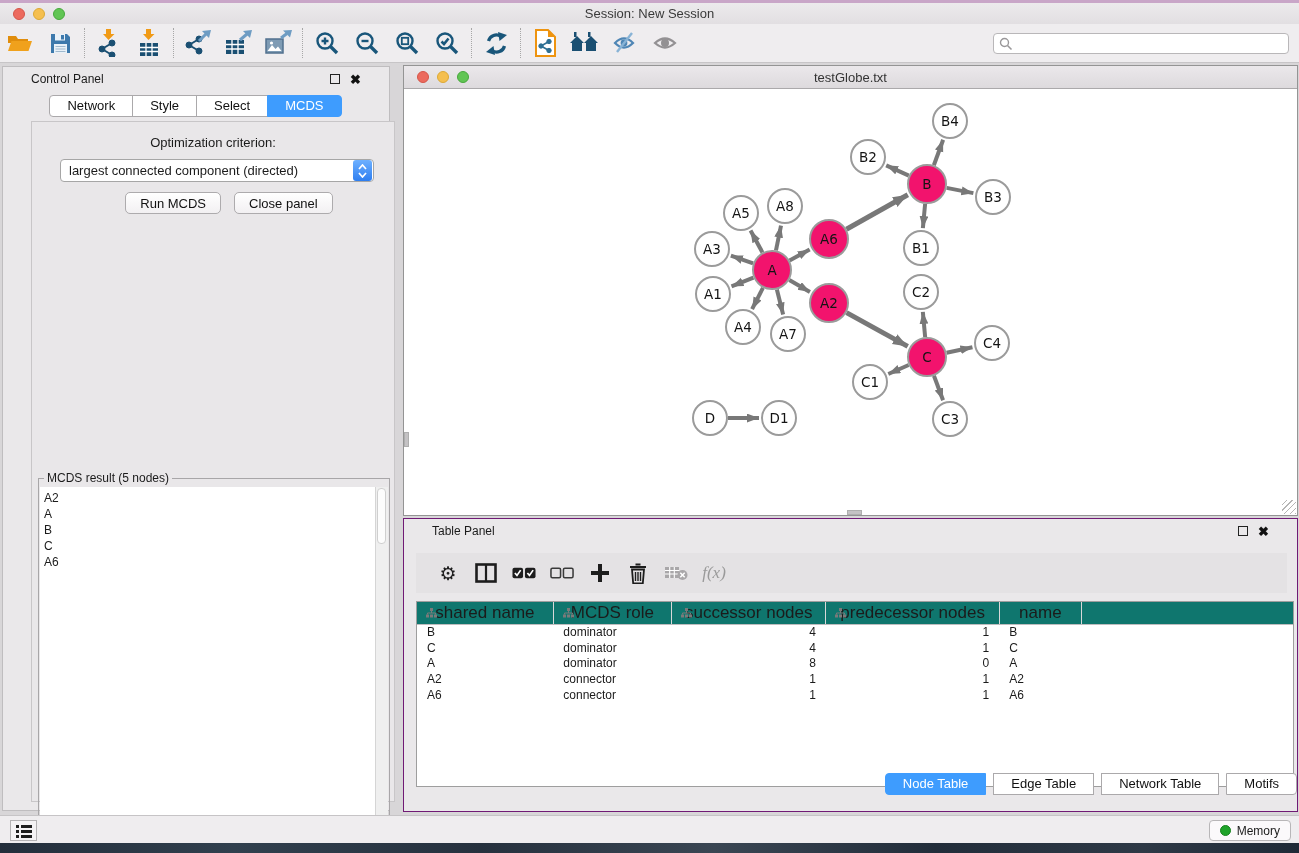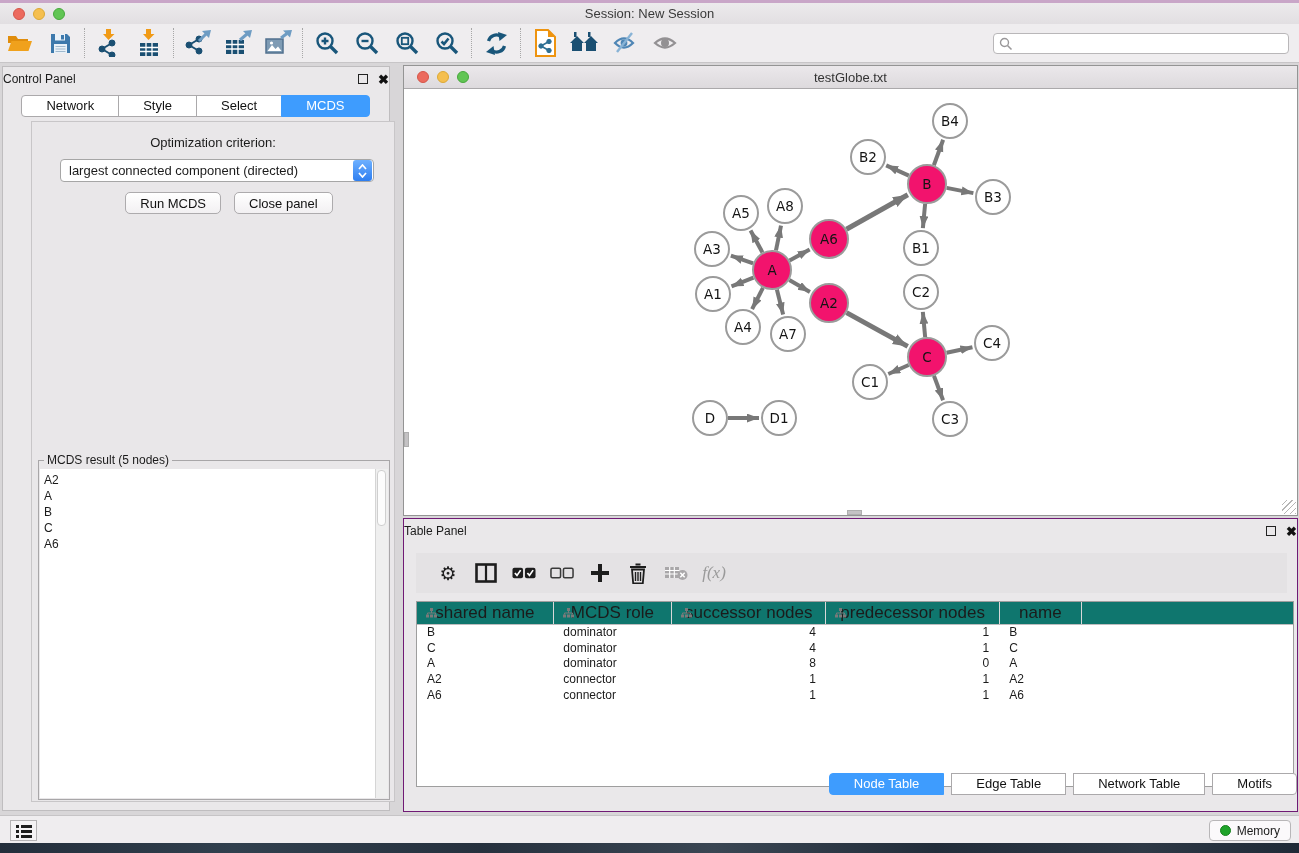--- a/index.html
+++ b/index.html
@@ -18,41 +18,41 @@
   .light.green { background:#61c554; border:1px solid #47a83c; }
 
   
   .toolbar { position:absolute; left:0; top:24px; width:1299px; height:39px; background:#efedef; border-bottom:1px solid #c7c5c7; display:flex; align-items:center; }
   .tbtn { display:flex; align-items:center; justify-content:center; width:40px; height:32px; cursor:default; }
   .tsep { width:1px; height:30px; border-left:1px dotted #a7a7a7; margin:0 4px; }
   .searchbox { position:absolute; right:10px; top:9px; width:296px; height:21px; background:#fff; border:1px solid #b9b7b9; border-radius:4px; display:flex; align-items:center; padding-left:5px; }
   .searchbox input { border:none; outline:none; flex:1; font-size:12px; font-family:"Liberation Sans",sans-serif; background:transparent; }
 
   
-  .panel-header { height:24px; display:flex; align-items:center; padding:0 0; font-size:12px; color:#1b1b1b; }
+  .panel-header { height:24px; display:flex; align-items:center; padding:0 28px; font-size:12px; color:#1b1b1b; }
   .panel-header .spacer { flex:1; }
   .float-ico { width:10px; height:10px; border:1.5px solid #222; margin-right:10px; }
   .close-ico { font-size:13px; font-weight:bold; color:#111; line-height:1; }
 
   
   .control-panel { position:absolute; left:2px; top:66px; width:388px; height:745px; background:#eae8ea; border:1px solid #bfbdbf; }
   .cp-tabs { display:flex; justify-content:center; margin-top:4px; }
-  .tab { border:1px solid #aba9ab; background:#fff; padding:2px 24px 3px; font-size:13px; margin-left:-1px; color:#111; }
+  .tab { border:1px solid #aba9ab; background:#fff; padding:2px 17px 3px; font-size:13px; margin-left:-1px; color:#111; }
   .tab:first-child { border-radius:4px 0 0 4px; }
   .tab:last-child { border-radius:0 4px 4px 0; }
   .tab.active { background:#3e9cfe; border-color:#3e9cfe; color:#fff; }
   .cp-body { position:absolute; left:12px; top:54px; width:364px; height:681px; background:#e9e7e9; border:1px solid #c8c6c8;margin-left:16px; }
   .opt-label { text-align:center; margin-top:13px; font-size:13px; }
   .selectbox { position:absolute; left:28px; top:37px; width:314px; height:23px; background:#fff; border:1px solid #a6a6a6; border-radius:4px; display:flex; align-items:center; }
   .selectbox .val { flex:1; padding-left:8px; font-size:13px; white-space:nowrap; }
   .stepper { width:19px; height:21px; margin-right:1px; border-radius:3px; background:linear-gradient(#6db0ff,#2e7ef0); display:flex; flex-direction:column; align-items:center; justify-content:center; color:#fff; }
   .stepper svg { display:block; }
   .cp-buttons { position:absolute; left:16px; top:70px; width:100%; display:flex; justify-content:center; gap:13px; }
   .btn { background:linear-gradient(#ffffff,#f2f0f2); border:1px solid #adabad; border-radius:5px; font-size:13px; padding:3px 14px; height:22px; color:#111; }
-  .result-box { position:absolute; left:6px; top:338px; width:352px; height:340px; border:1px solid #a8a6a8;padding-left:40px; }
+  .result-box { position:absolute; left:6px; top:356px; width:352px; height:340px; border:1px solid #a8a6a8;padding-left:40px; }
   .result-legend { position:absolute; left:5px; top:-8px; background:#e9e7e9; padding:0 3px; font-size:12px; }
   .result-list { position:absolute; left:1px; top:8px; right:13px; bottom:1px; background:#fff; border-right:1px solid #d5d5d5; padding:3px 0 0 4px; }
   .result-list div { font-size:12px; line-height:16px; }
   .result-scroll { position:absolute; top:8px; right:1px; width:12px; bottom:1px; background:#efefef; }
   .result-scroll .thumb { position:absolute; top:1px; left:1px; width:9px; height:56px; background:#fcfcfc; border:1px solid #cfcfcf; border-radius:4px; }
 
   
   .network-frame { position:absolute; left:403px; top:65px; width:895px; height:451px; border:1px solid #949494; background:#fff; }
   .net-titlebar { position:relative; height:23px; background:linear-gradient(#ebe8eb,#dddadd); border-bottom:1px solid #aba9ab; display:flex; align-items:center; }
   .net-titlebar .title { position:absolute; left:0; right:0; text-align:center; font-size:13px; color:#333; }

